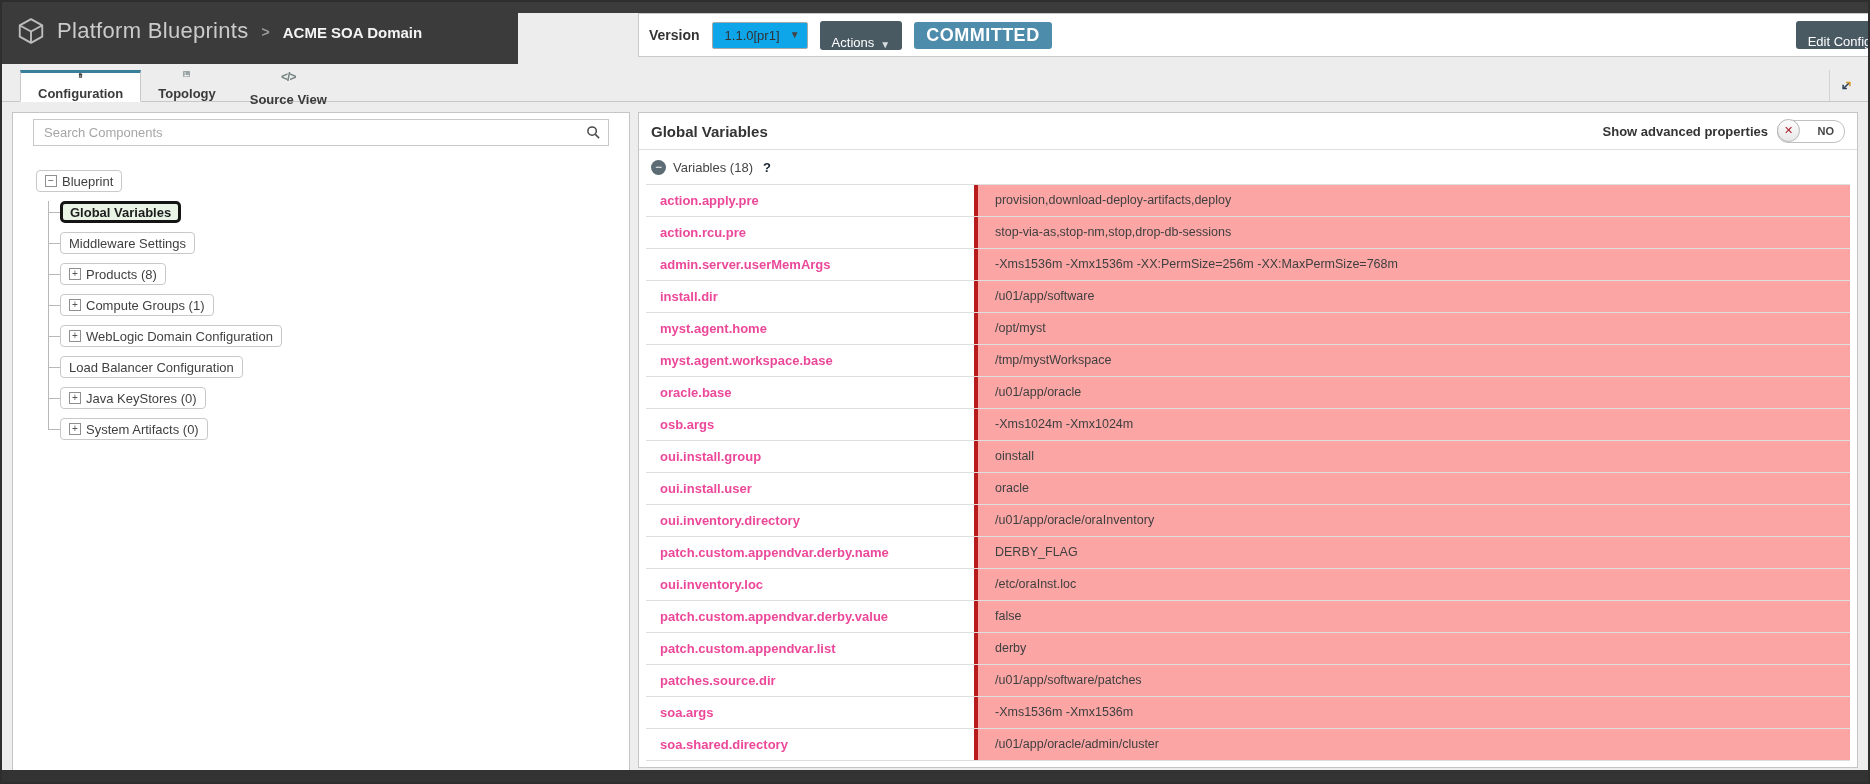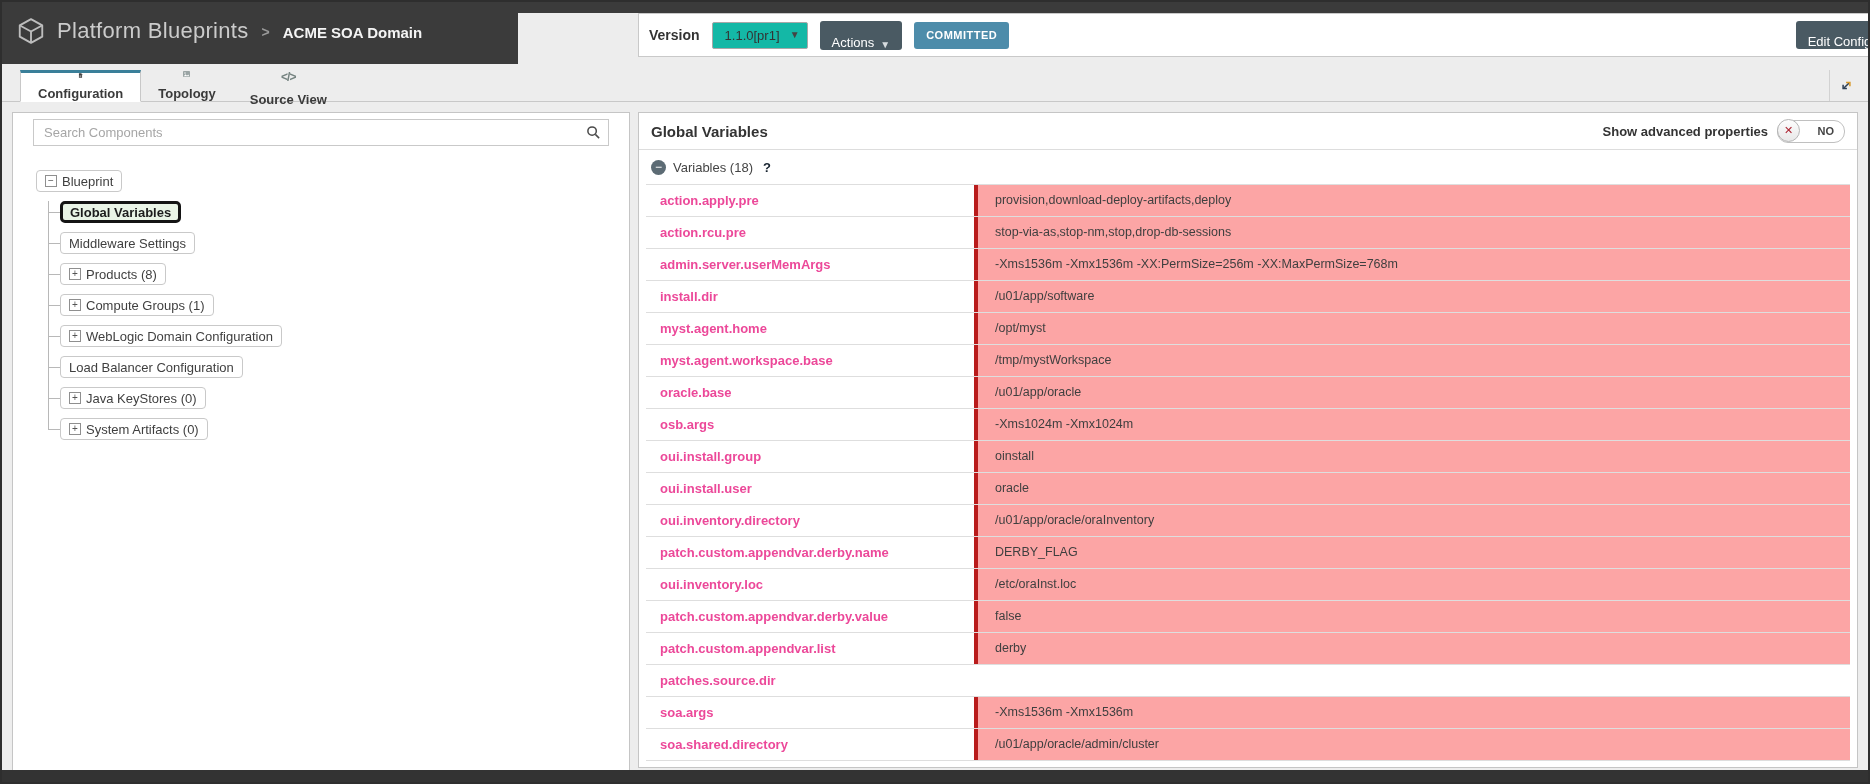--- a/index.html
+++ b/index.html
@@ -10,25 +10,25 @@
   .gray-overlay{position:absolute;left:516px;top:11px;right:0;height:53px;background:#ededed;}
   .title-area{position:absolute;left:14px;top:14px;display:flex;align-items:center;gap:11px;}
   .app-logo{width:30px;height:30px;flex:0 0 auto;}
   .app-title{font-size:22px;color:#cbcbcb;letter-spacing:.3px;}
   .crumb-sep{font-size:14px;color:#9a9a9a;font-weight:bold;margin:2px 2px 0 2px;}
   .page-title{font-size:15px;color:#f4f4f4;font-weight:bold;margin-top:3px;}
 
   
   .version-card{position:absolute;left:636px;top:11px;width:1296px;height:44px;box-sizing:border-box;background:#fff;border:1px solid #c9c9c9;display:flex;align-items:center;padding:0 10px;gap:12px;}
   .version-label{font-size:14px;font-weight:bold;color:#333;}
-  .version-select{width:96px;height:27px;box-sizing:border-box;border:1px solid #a8a8a8;border-radius:2px;background:#14b8a6;display:flex;align-items:center;justify-content:space-between;padding:0 7px 0 12px;font-size:13px;color:#333;cursor:pointer;}
+  .version-select{width:96px;height:27px;box-sizing:border-box;border:1px solid #a8a8a8;border-radius:2px;background:#0ea5e9;display:flex;align-items:center;justify-content:space-between;padding:0 7px 0 12px;font-size:13px;color:#333;cursor:pointer;}
   .caret{font-size:10px;color:#444;line-height:1;}
   .btn-dark{background:#4a5a63;color:#fff;border:none;border-radius:3px;height:29px;display:inline-flex;align-items:flex-end;gap:6px;padding:0 12px;font-size:13px;font-family:inherit;cursor:pointer;}
   .btn-dark .caret{color:#d7dcdf;}
-  .status-badge{background:#4d8caa;color:#fff;font-size:11px;font-weight:bold;letter-spacing:.5px;border-radius:3px;height:27px;display:inline-flex;align-items:center;padding:0 12px;}
+  .status-badge{background:#4d8caa;color:#fff;font-size:18px;font-weight:bold;letter-spacing:.5px;border-radius:3px;height:27px;display:inline-flex;align-items:center;padding:0 12px;}
   .spacer{flex:1;}
   .edit-icon{width:14px;height:14px;}
 
   
   .tabstrip{position:absolute;left:0;right:0;top:68px;height:32px;display:flex;align-items:stretch;border-bottom:1px solid #c8c8c8;box-sizing:border-box;padding-left:18px;}
   .tab{display:flex;align-items:center;gap:8px;font-size:13px;font-weight:bold;color:#3a3a3a;padding:0 17px;cursor:pointer;flex-direction:column;}
   .tab.active{background:#fff;border:1px solid #c8c8c8;border-top:3px solid #3a7f99;border-bottom:1px solid #fff;margin-bottom:-1px;}
   .tab-icon{width:15px;height:15px;display:inline-block;}
   .code-glyph{font-size:12px;font-weight:bold;color:#74827f;letter-spacing:-1px;}
   .expand-btn{margin-left:auto;margin-right:6px;width:32px;border-left:1px solid #d2d2d2;display:flex;align-items:center;justify-content:center;cursor:pointer;}
@@ -290,20 +290,21 @@
         <div class="var-row">
     <div class="var-key">patch.custom.appendvar.derby.value</div>
     <div class="var-value">false</div>
   </div>
         <div class="var-row">
     <div class="var-key">patch.custom.appendvar.list</div>
     <div class="var-value">derby</div>
   </div>
         <div class="var-row">
     <div class="var-key">patches.source.dir</div>
+    <div class="var-value">/u01/app/software/patches</div>
   </div>
         <div class="var-row">
     <div class="var-key">soa.args</div>
     <div class="var-value">-Xms1536m -Xmx1536m</div>
   </div>
         <div class="var-row">
     <div class="var-key">soa.shared.directory</div>
     <div class="var-value">/u01/app/oracle/admin/cluster</div>
   </div>
       </div>

